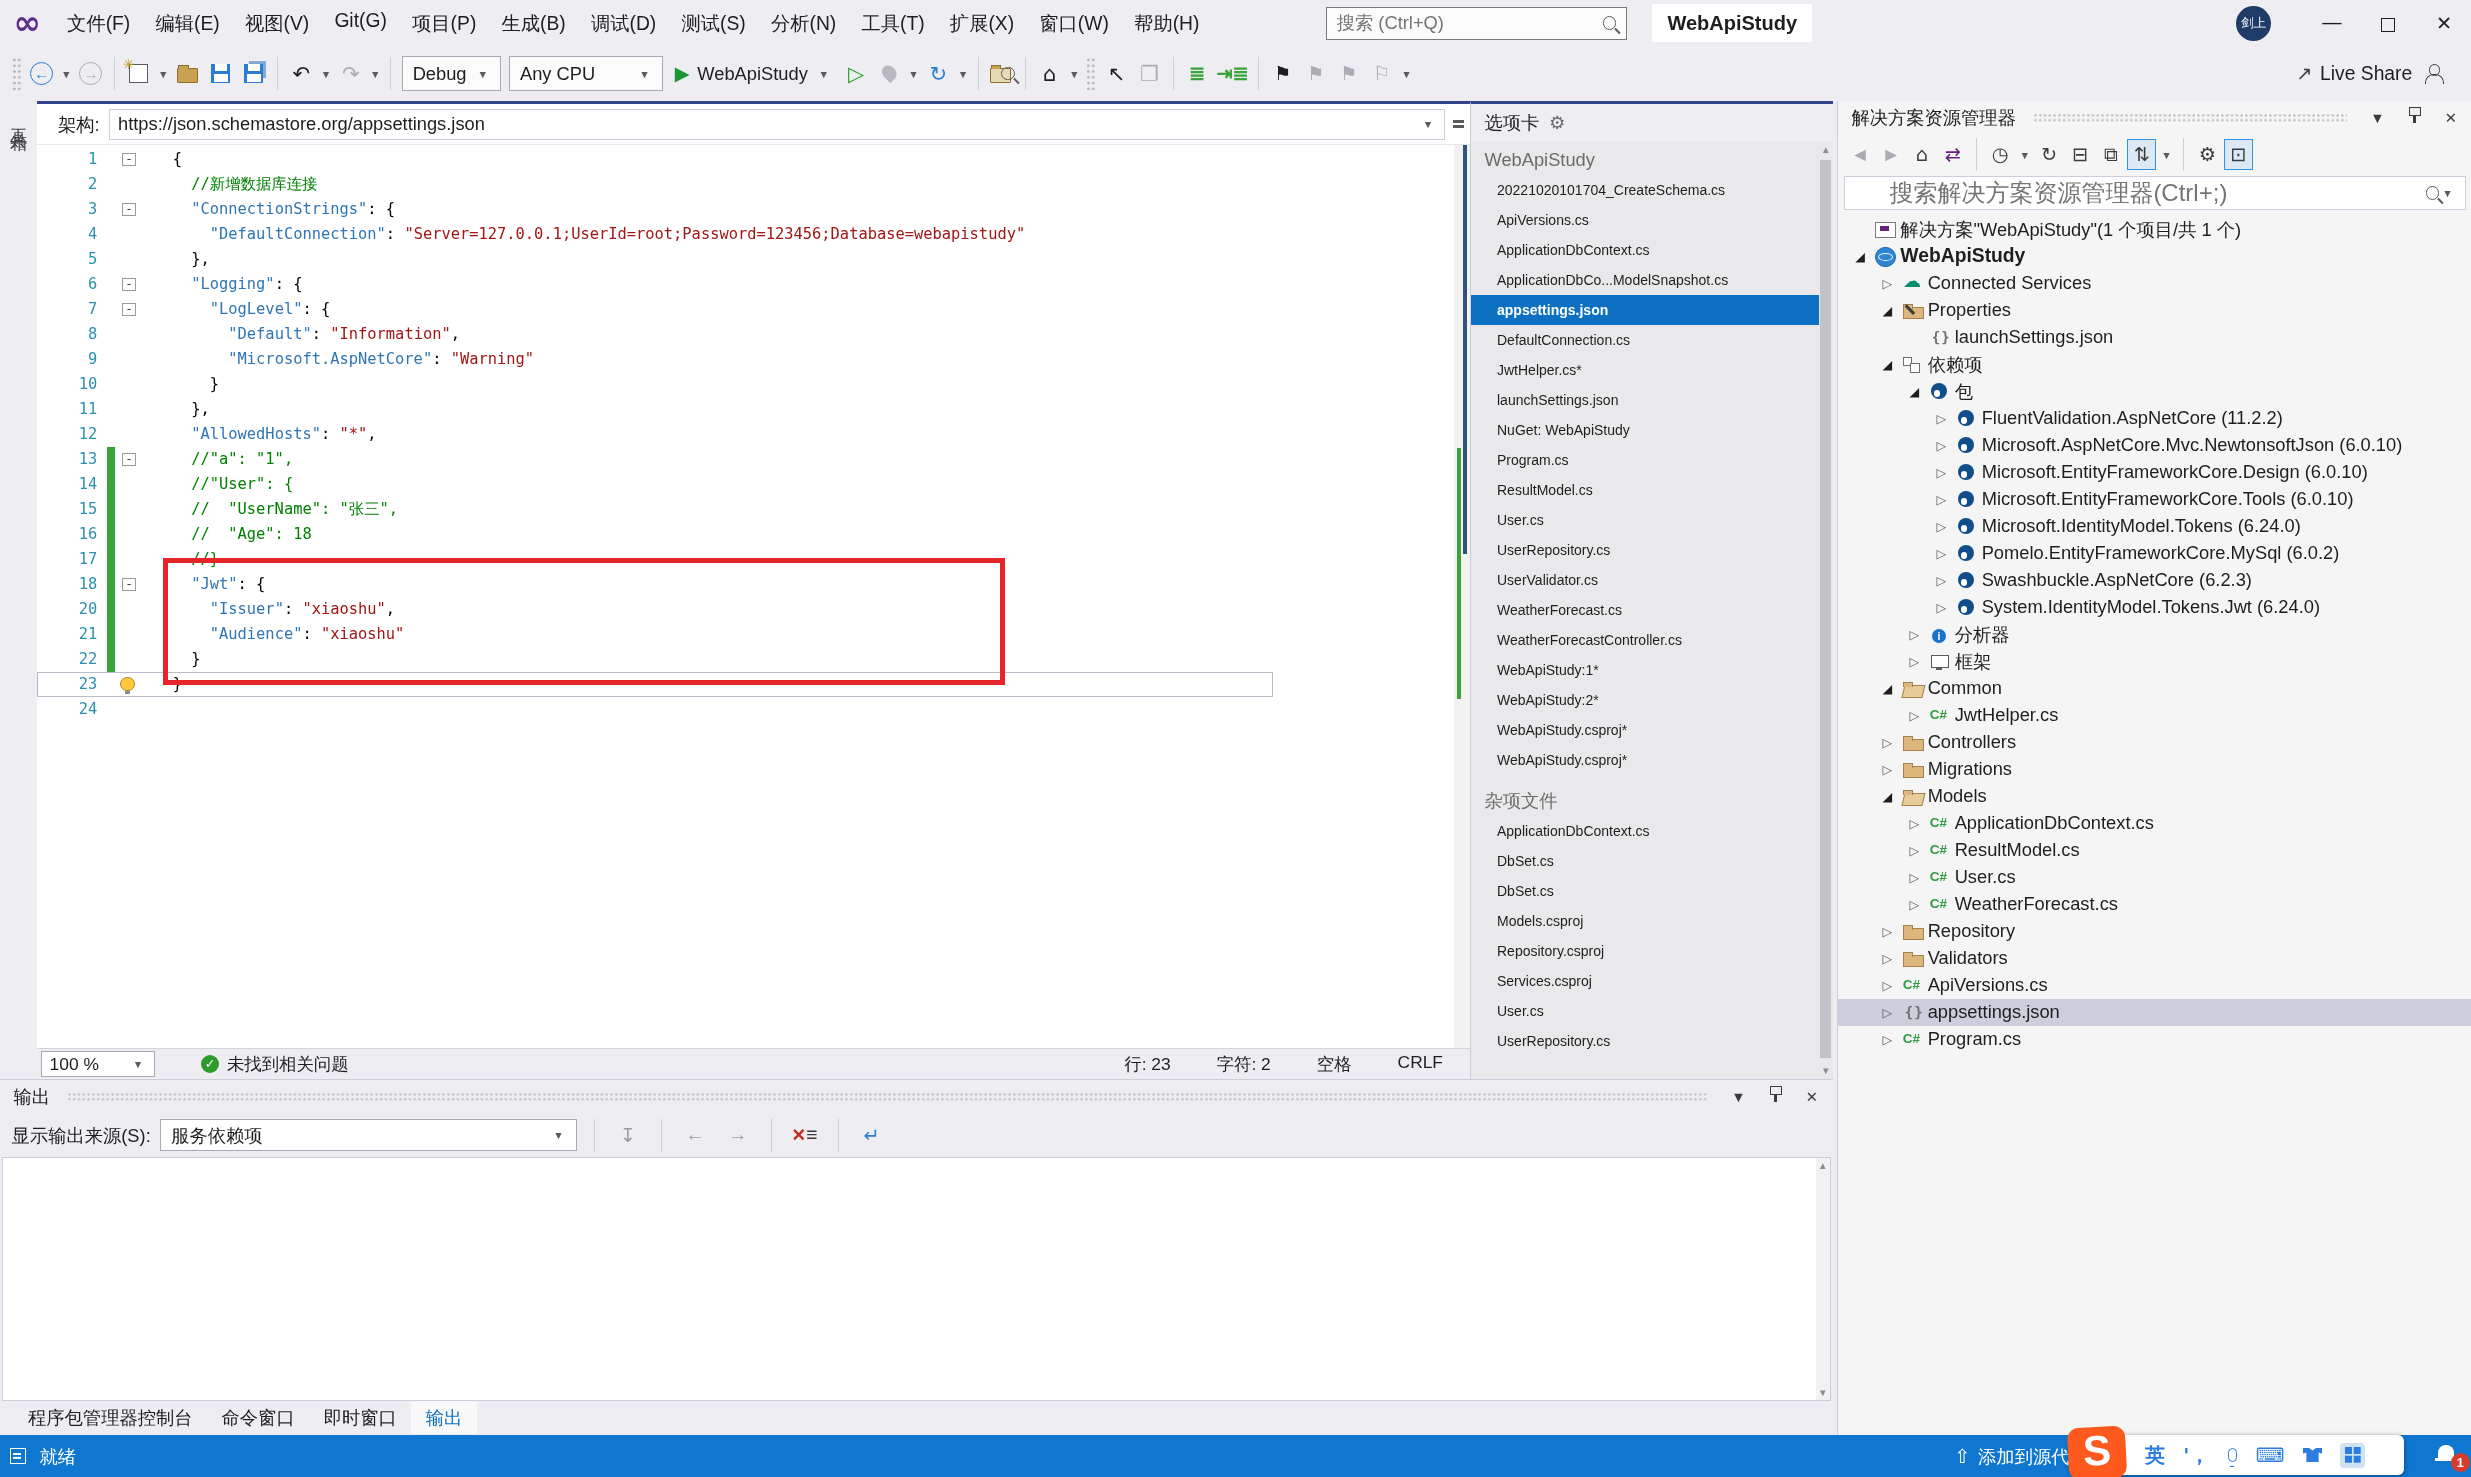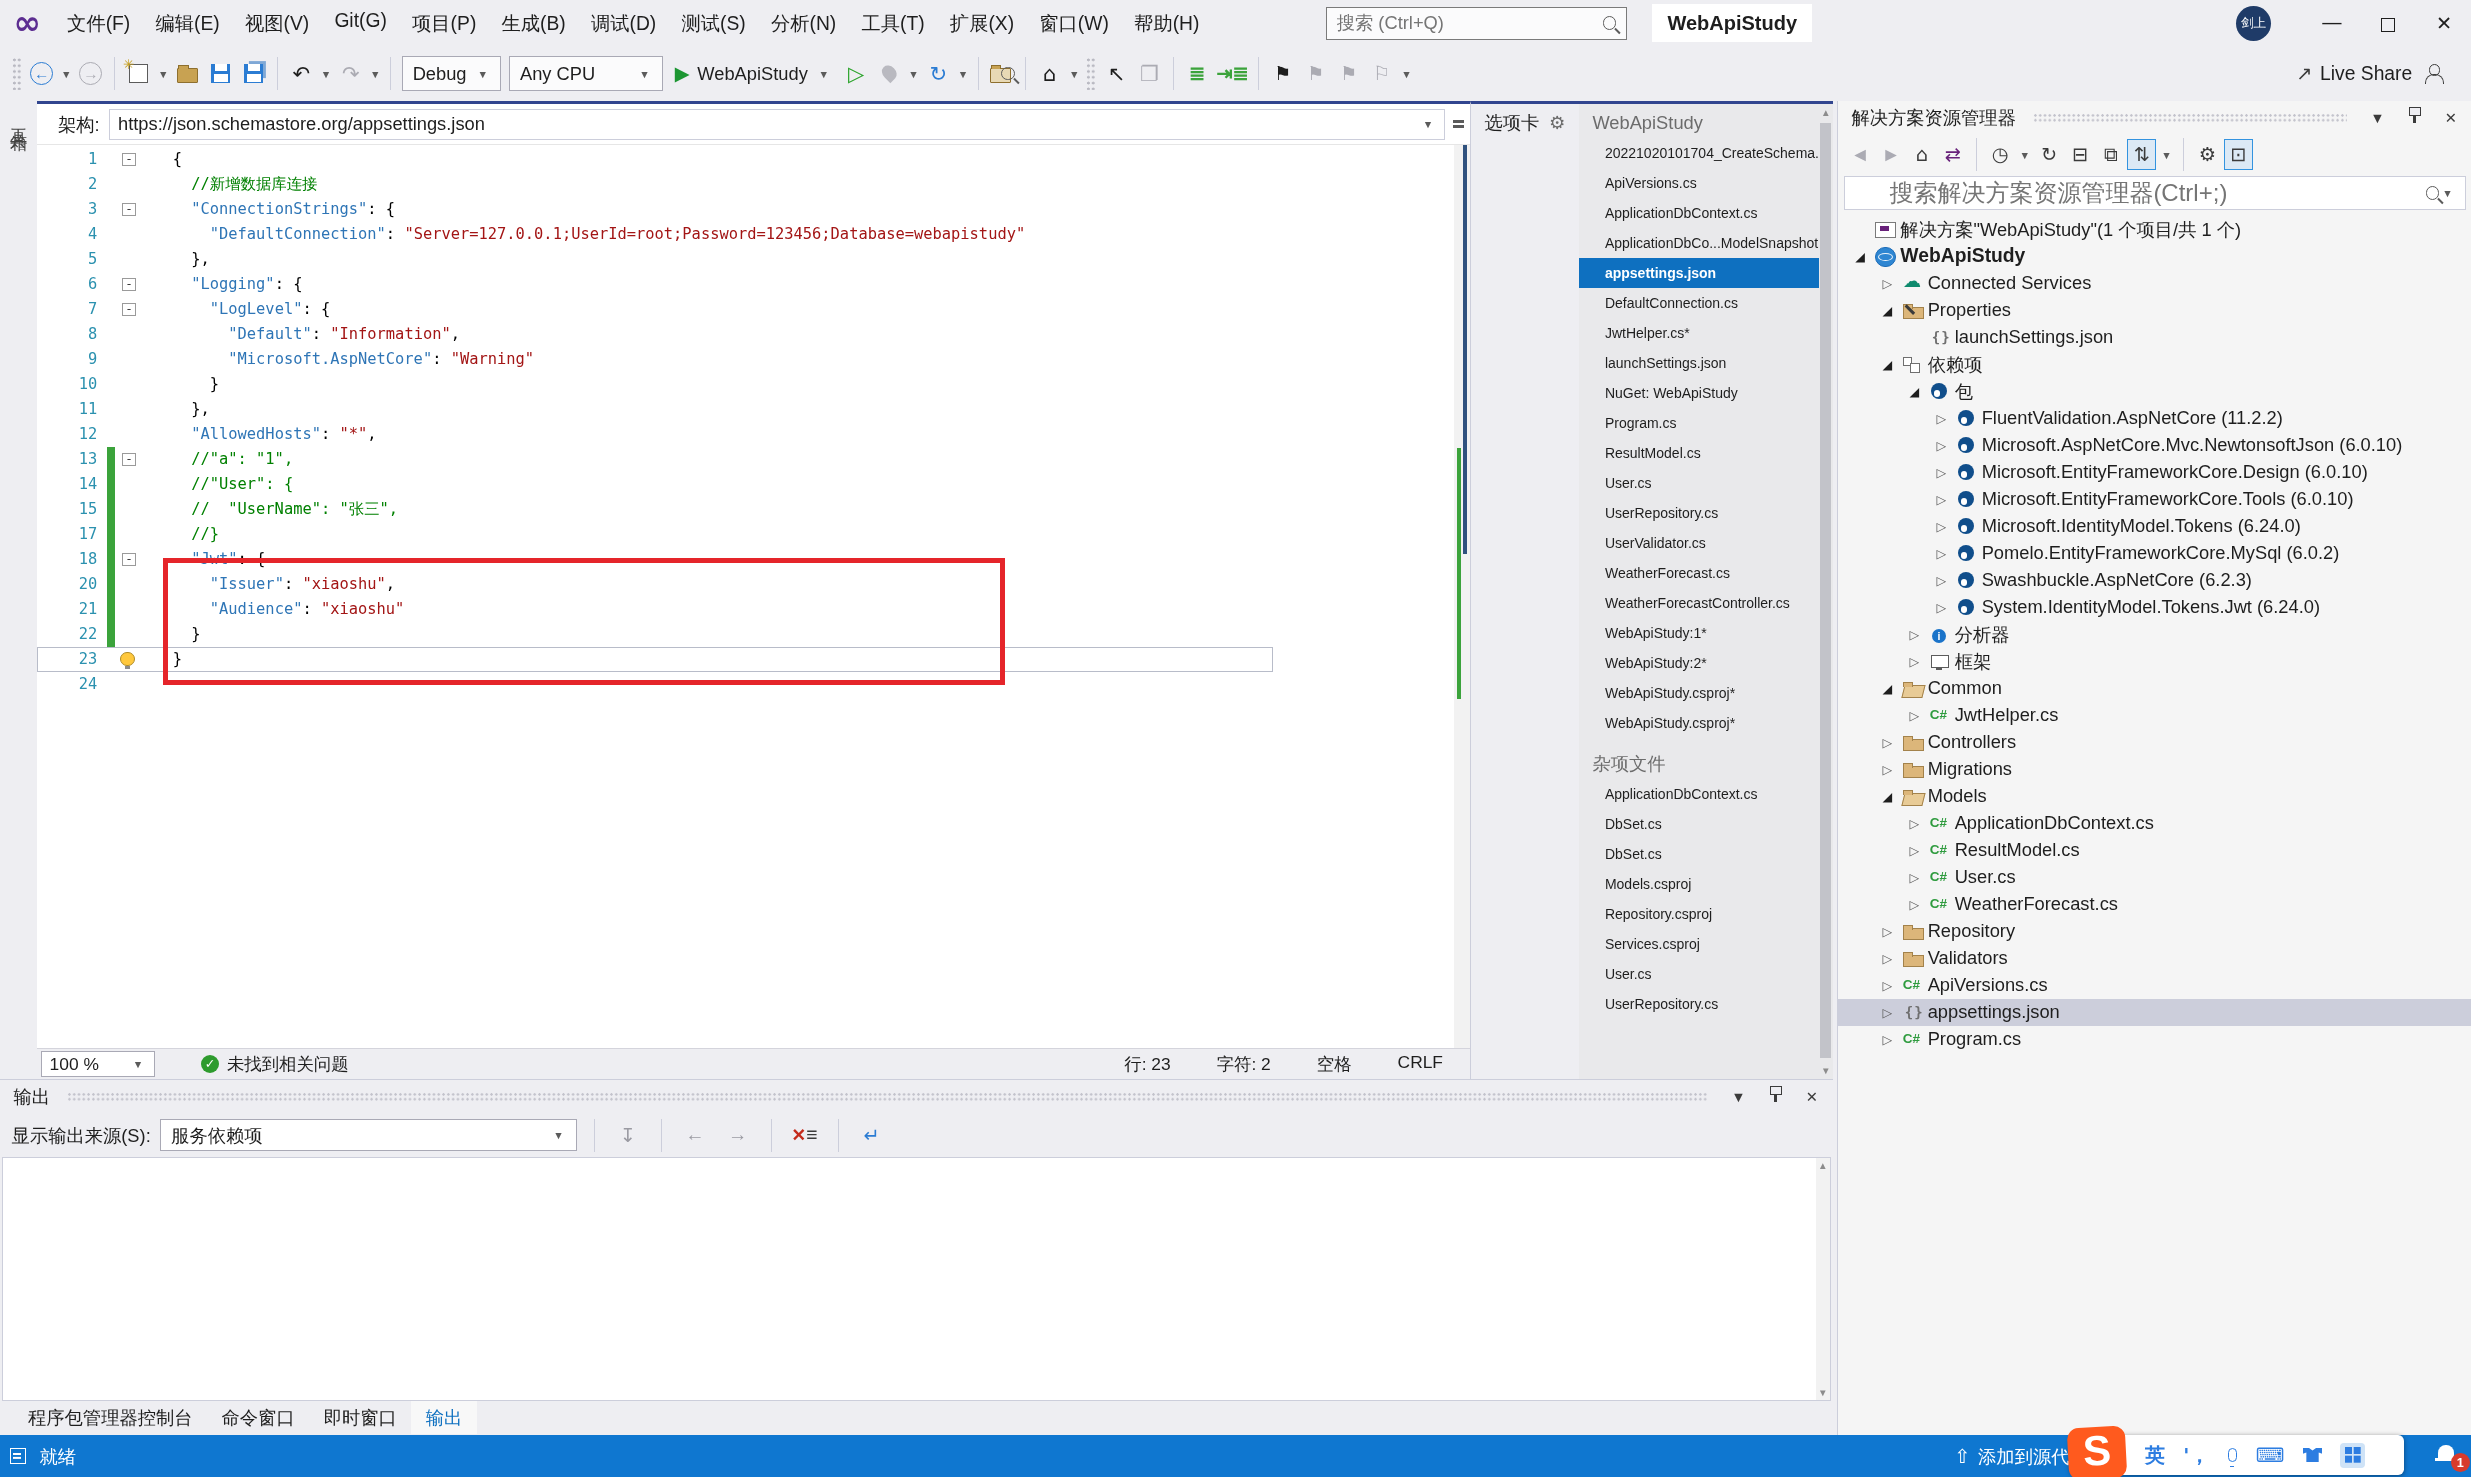--- a/index.html
+++ b/index.html
@@ -85,21 +85,21 @@
   .mark-navy { position:absolute; left:9.7px; top:0; width:3.9px; height:409px; background:#30527E; }
   .mark-green { position:absolute; left:2.9px; top:303px; width:4.8px; height:251px; background:#3BA33B; }
 
   .editor-status { height:31px; flex:none; display:flex; align-items:center; background:#EEEEF2; border-top:1px solid #D4D4DC; font-size:17.4px; }
   .zoom-dd { width:114px; height:26px; background:#FFF; border:1px solid #A9A9B5; display:flex; align-items:center; justify-content:space-between; padding:0 7.7px; margin-left:3.9px; }
   .health { display:flex; align-items:center; gap:7.7px; margin-left:46px; }
   .health-dot { width:18.3px; height:18.3px; border-radius:50%; background:#2E9B2E; color:#FFF; font-size:12.6px; display:flex; align-items:center; justify-content:center; }
   .ed-status-right { margin-left:auto; display:flex; gap:46px; padding-right:27px; white-space:nowrap; }
 
   
-  .tabs-panel { width:363px; flex:none; background:#EEEEF2; border-left:1px solid #CCCEDB; border-top:3.9px solid #31458F; display:flex; flex-direction:row; }
+  .tabs-panel { width:363px; flex:none; background:#EEEEF2; border-left:1px solid #CCCEDB; border-top:3.9px solid #31458F; display:flex; flex-direction:column; }
   .tp-header { height:37px; flex:none; display:flex; align-items:center; gap:9.7px; padding:0 13.5px; font-size:18.3px; }
   .gear { color:#6B6B6B; font-size:18.3px; font-family:"DejaVu Sans",sans-serif; }
   .tp-list { flex:1; background:#E9E9EB; position:relative; overflow:hidden; padding:3.9px 14.5px 0 0; }
   .tp-group { height:30px; line-height:30px; padding-left:13.5px; font-size:18.3px; color:#6C6C6C; white-space:nowrap; }
   .tp-item { height:30px; line-height:30px; padding-left:26px; font-size:14px; white-space:nowrap; overflow:hidden; }
   .tp-item.sel { background:#0E70C0; color:#FFF; font-weight:bold; }
   .tp-gap { height:11.6px; }
   .tp-scroll { position:absolute; right:0; top:0; bottom:0; width:14.5px; background:#E9E9EB; }
   .tp-scroll .arr { position:absolute; left:0; width:14.5px; text-align:center; font-size:9.7px; color:#8C8C8C; }
   .tp-thumb { position:absolute; left:1.9px; right:1.9px; top:19.3px; bottom:21px; background:#C2C3C9; }
@@ -332,20 +332,21 @@
                 <div class="code-line"><span class="ln">6</span><span class="chg"></span><span class="gut"><span class="fold-box">-</span></span><span class="ct"><span class="p">  </span><span class="k">"Logging"</span><span class="p">: {</span></span></div>
                 <div class="code-line"><span class="ln">7</span><span class="chg"></span><span class="gut"><span class="fold-box">-</span></span><span class="ct"><span class="p">    </span><span class="k">"LogLevel"</span><span class="p">: {</span></span></div>
                 <div class="code-line"><span class="ln">8</span><span class="chg"></span><span class="gut"></span><span class="ct"><span class="p">      </span><span class="k">"Default"</span><span class="p">: </span><span class="s">"Information"</span><span class="p">,</span></span></div>
                 <div class="code-line"><span class="ln">9</span><span class="chg"></span><span class="gut"></span><span class="ct"><span class="p">      </span><span class="k">"Microsoft.AspNetCore"</span><span class="p">: </span><span class="s">"Warning"</span></span></div>
                 <div class="code-line"><span class="ln">10</span><span class="chg"></span><span class="gut"></span><span class="ct"><span class="p">    }</span></span></div>
                 <div class="code-line"><span class="ln">11</span><span class="chg"></span><span class="gut"></span><span class="ct"><span class="p">  },</span></span></div>
                 <div class="code-line"><span class="ln">12</span><span class="chg"></span><span class="gut"></span><span class="ct"><span class="p">  </span><span class="k">"AllowedHosts"</span><span class="p">: </span><span class="s">"*"</span><span class="p">,</span></span></div>
                 <div class="code-line"><span class="ln">13</span><span class="chg on"></span><span class="gut"><span class="fold-box">-</span></span><span class="ct"><span class="c">  //"a": "1",</span></span></div>
                 <div class="code-line"><span class="ln">14</span><span class="chg on"></span><span class="gut"></span><span class="ct"><span class="c">  //"User": {</span></span></div>
                 <div class="code-line"><span class="ln">15</span><span class="chg on"></span><span class="gut"></span><span class="ct"><span class="c">  //  "UserName": "张三",</span></span></div>
+                <div class="code-line"><span class="ln">16</span><span class="chg on"></span><span class="gut"></span><span class="ct"><span class="c">  //  "Age": 18</span></span></div>
                 <div class="code-line"><span class="ln">17</span><span class="chg on"></span><span class="gut"></span><span class="ct"><span class="c">  //}</span></span></div>
                 <div class="code-line"><span class="ln">18</span><span class="chg on"></span><span class="gut"><span class="fold-box">-</span></span><span class="ct"><span class="p">  </span><span class="k">"Jwt"</span><span class="p">: {</span></span></div>
                 <div class="code-line"><span class="ln">20</span><span class="chg on"></span><span class="gut"></span><span class="ct"><span class="p">    </span><span class="k">"Issuer"</span><span class="p">: </span><span class="s">"xiaoshu"</span><span class="p">,</span></span></div>
                 <div class="code-line"><span class="ln">21</span><span class="chg on"></span><span class="gut"></span><span class="ct"><span class="p">    </span><span class="k">"Audience"</span><span class="p">: </span><span class="s">"xiaoshu"</span></span></div>
                 <div class="code-line"><span class="ln">22</span><span class="chg on"></span><span class="gut"></span><span class="ct"><span class="p">  }</span></span></div>
                 <div class="code-line cur"><span class="ln">23</span><span class="chg"></span><span class="gut"><span class="bulb"></span></span><span class="ct"><span class="p">}</span></span></div>
                 <div class="code-line"><span class="ln">24</span><span class="chg"></span><span class="gut"></span><span class="ct"></span></div>
               </div>
             <div class="red-box"></div>
             <div class="ed-scroll">

